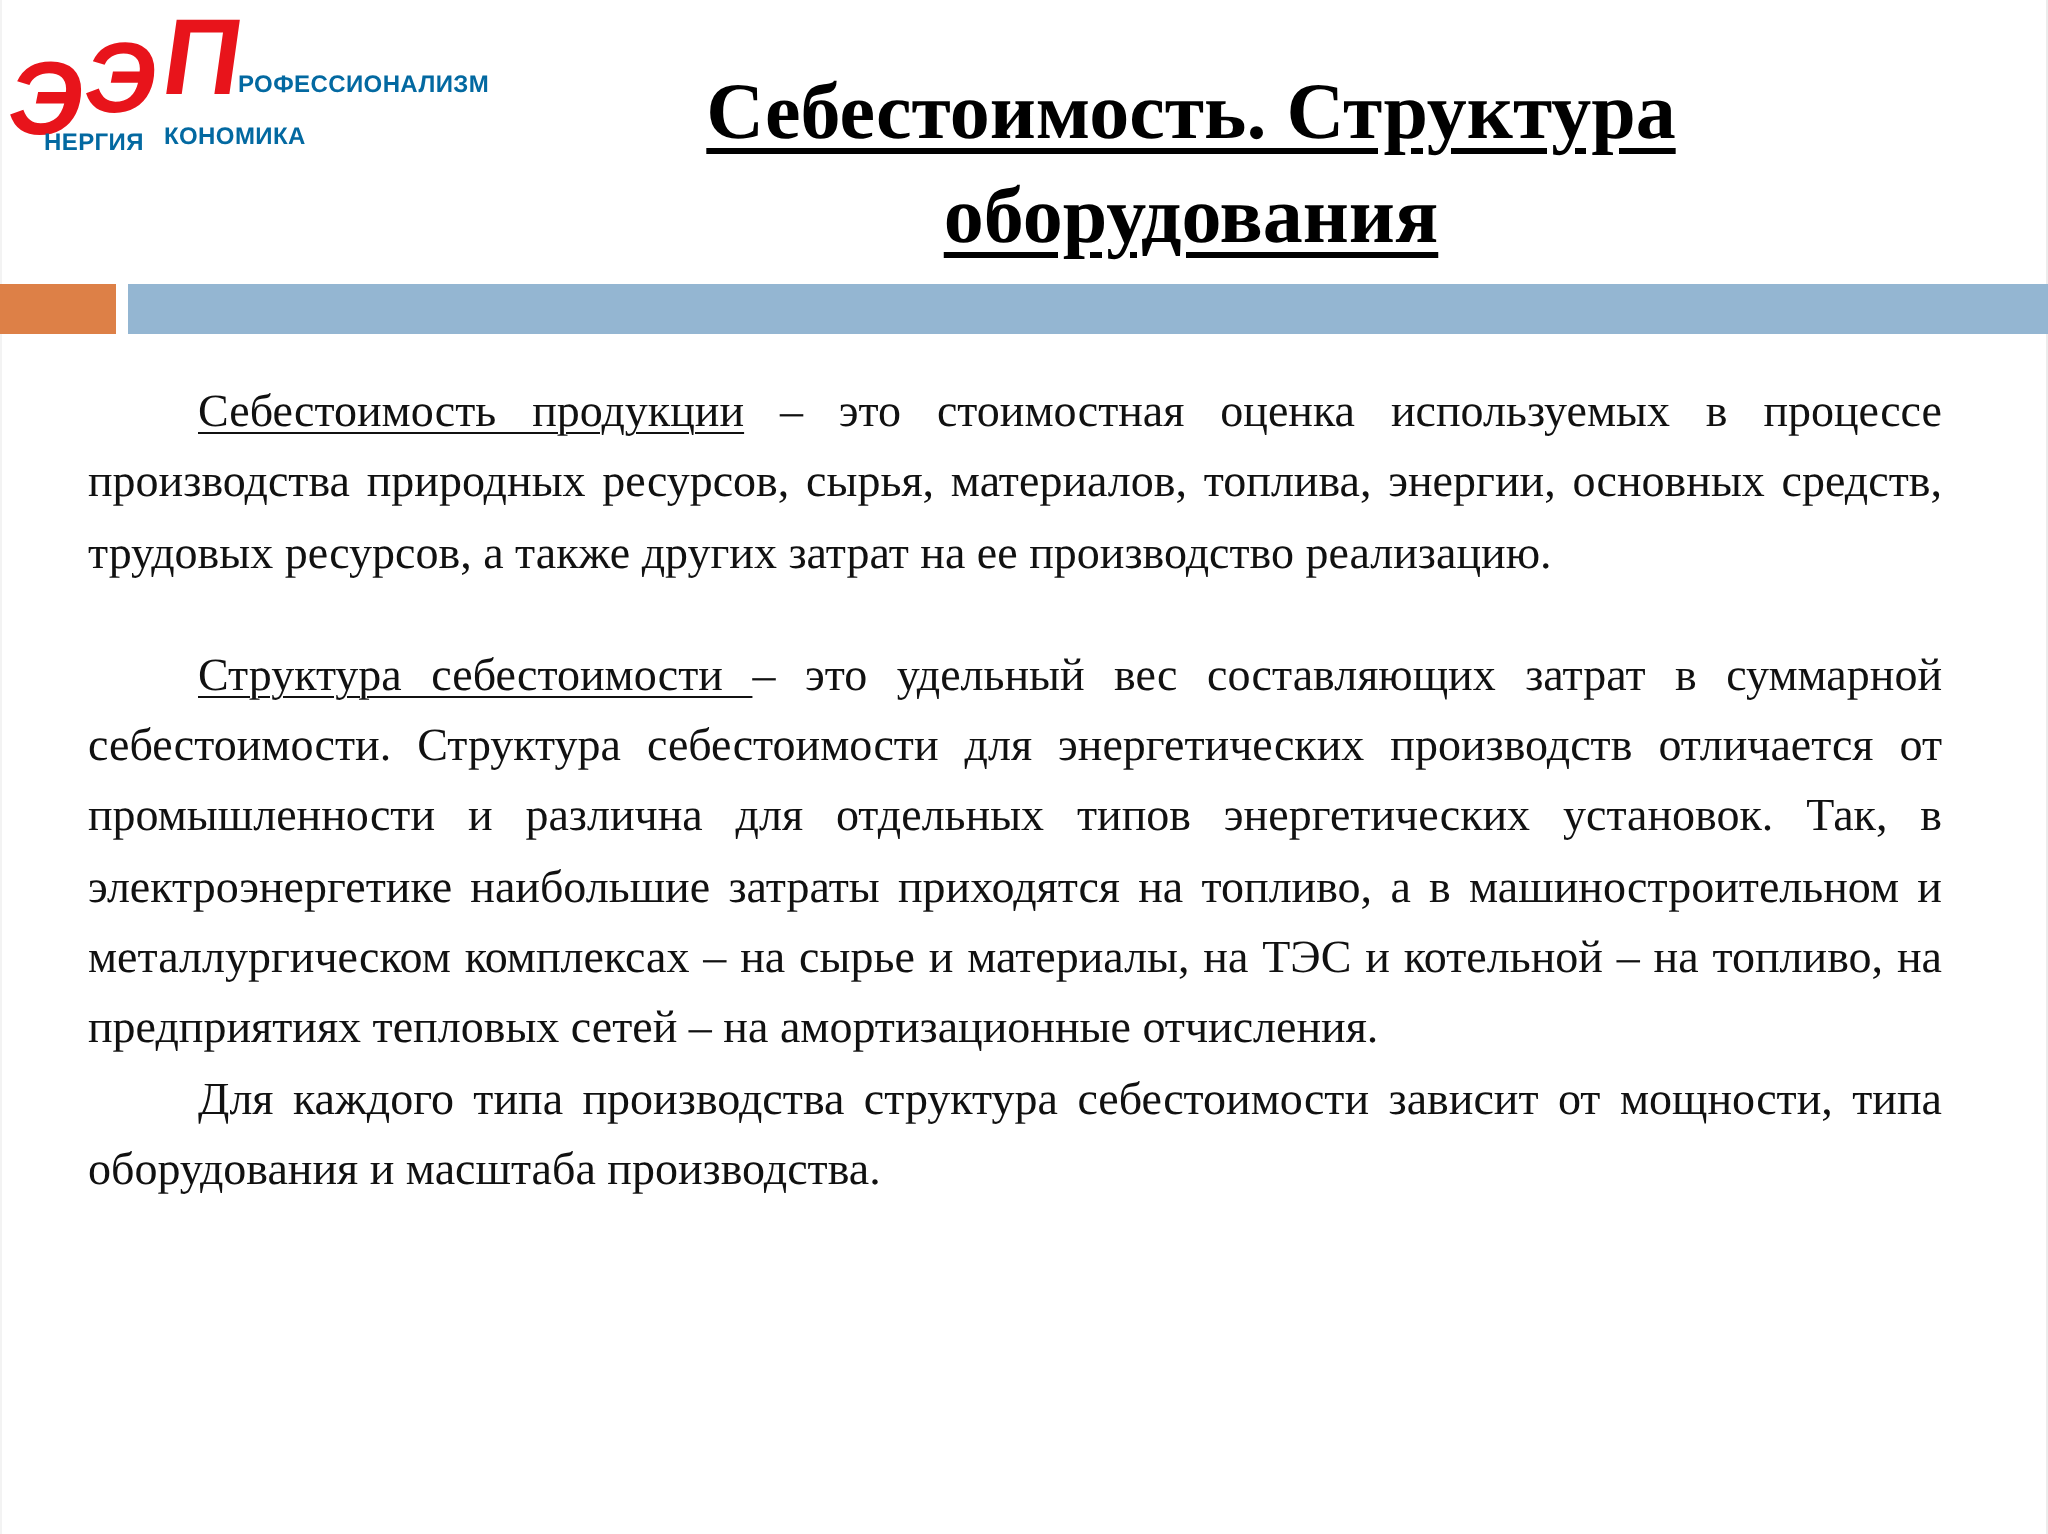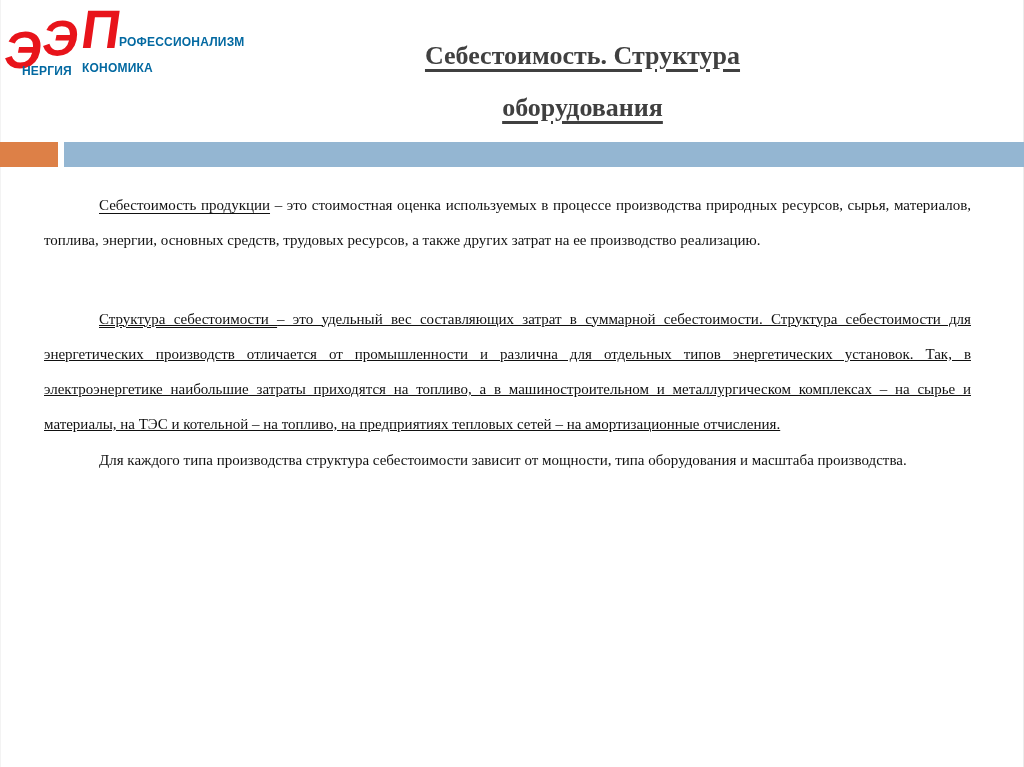--- a/index.html
+++ b/index.html
@@ -52,27 +52,27 @@
       line-height: 1;
       white-space: nowrap;
     }
     .logo .w1 { left: 117px; top: 32px; }
     .logo .w2 { left: 80px;  top: 58px; }
     .logo .w3 { left: 20px;  top: 61px; }
 
     
     .title {
       position: absolute;
-      left: 290px;
+      left: 303px;
       top: 30px;
       width: 585px;
       text-align: center;
-      color: #404040;
+      color: #000000;
       font-weight: bold;
-      font-size: 26px;
+      font-size: 40px;
       line-height: 52px;
     }
     .title span {
       text-decoration: underline;
       text-decoration-thickness: 3px;
       text-underline-offset: 5px;
     }
 
     
     .bar-orange {
@@ -92,31 +92,30 @@
       background: #94b6d2;
     }
 
     
     .content {
       position: absolute;
       left: 44px;
       top: 188px;
       width: 927px;
       color: #111111;
-      font-size: 15px;
+      font-size: 23px;
       line-height: 35.3px;
     }
     .content p {
       margin: 0;
       text-align: justify;
       text-indent: 55px;
     }
     .content p.gap {
-      margin-top: 43px;
-      text-decoration: underline;
+      margin-top: 26px;
     }
     .content .term {
       text-decoration: underline;
       text-decoration-thickness: 1px;
       text-underline-offset: 3px;
     }
   </style>
 </head>
 <body>
 

